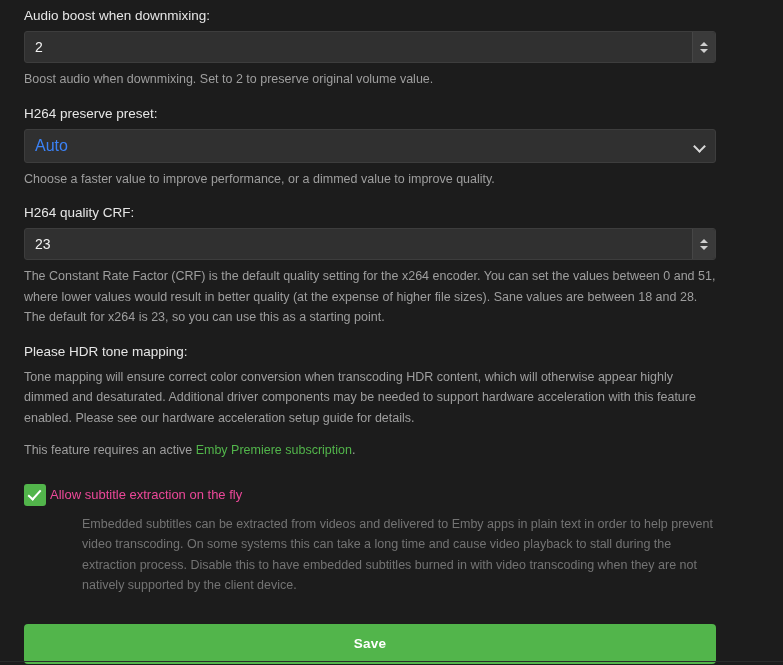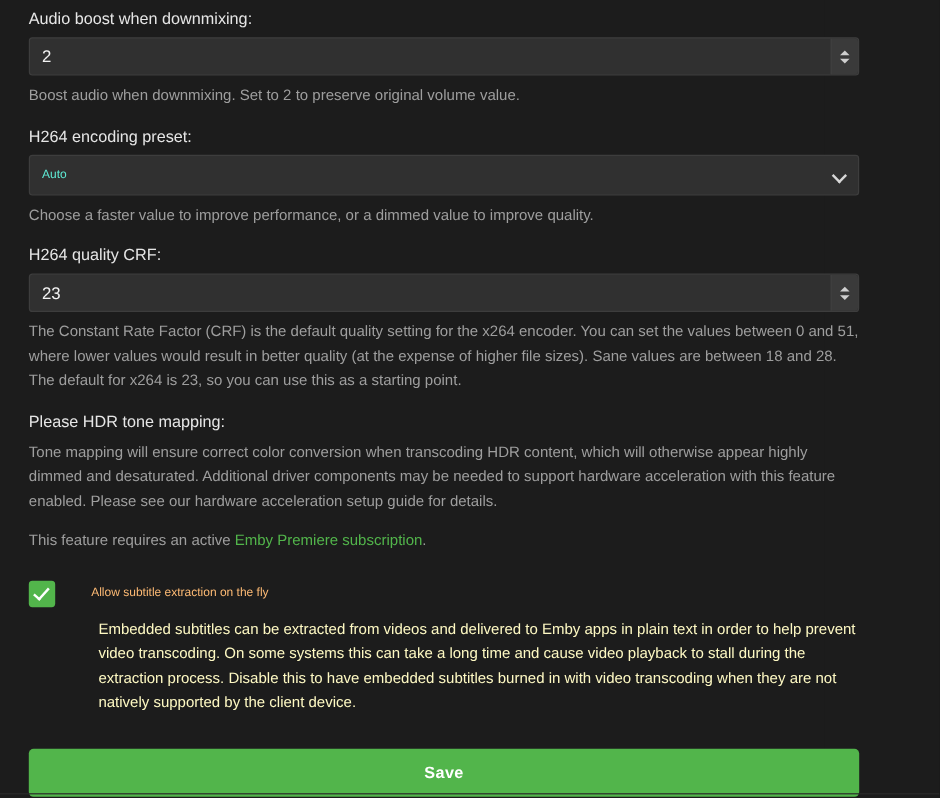--- a/index.html
+++ b/index.html
@@ -94,22 +94,22 @@
   }
   select.select-input {
     -webkit-appearance: none;
     appearance: none;
     width: 692px;
     height: 34px;
     box-sizing: border-box;
     background: #303030;
     border: 1px solid #3d3d3d;
     border-radius: 3px;
-    color: #5eead4;
-    font-size: 10px;
+    color: #3b82f6;
+    font-size: 16px;
     font-family: "Liberation Sans", sans-serif;
     padding: 0 30px 0 10px;
     outline: none;
   }
   .chev {
     position: absolute;
     right: 12px;
     top: 13px;
     width: 9px;
     height: 9px;
@@ -155,31 +155,31 @@
     position: absolute;
     left: 7px;
     top: 3px;
     width: 5px;
     height: 11px;
     border-right: 2.5px solid #ffffff;
     border-bottom: 2.5px solid #ffffff;
     transform: rotate(42deg);
   }
   .checkbox-label {
-    margin-left: 30px;
-    font-size: 10px;
-    color: #fdba74;
+    margin-left: 4px;
+    font-size: 13px;
+    color: #ec4899;
     line-height: 20px;
     padding-top: 2px;
   }
   .checkbox-help {
     margin-left: 58px;
     margin-top: 8px;
     font-size: 12.5px;
-    color: #fef9c3;
+    color: #737373;
     line-height: 20.5px;
     max-width: 640px;
   }
   .save-button {
     display: block;
     width: 692px;
     height: 40px;
     margin-top: 28px;
     background: #52b54b;
     border: none;
@@ -212,21 +212,21 @@
         <input class="text-input" type="text" value="2" style="">
         <div class="spinner">
           <span class="arrow up"></span>
           <span class="arrow down"></span>
         </div>
       </div>
       <div class="help">Boost audio when downmixing. Set to 2 to preserve original volume value.</div>
     </div>
 
     <div class="group">
-      <div class="field-label">H264 encoding preset:</div>
+      <div class="field-label">H264 preserve preset:</div>
       <div class="select-wrap">
         <select class="select-input">
           <option>Auto</option>
         </select>
         <span class="chev"></span>
       </div>
       <div class="help">Choose a faster value to improve performance, or a dimmed value to improve quality.</div>
     </div>
 
     <div class="group">

